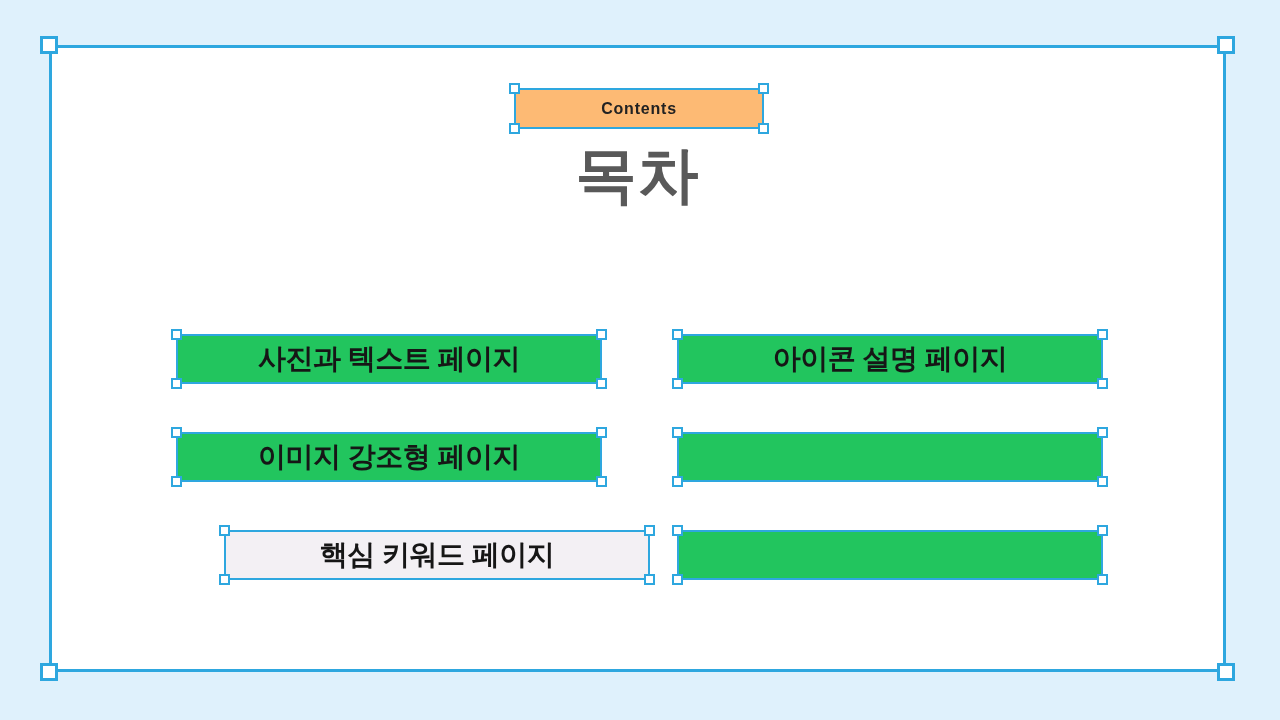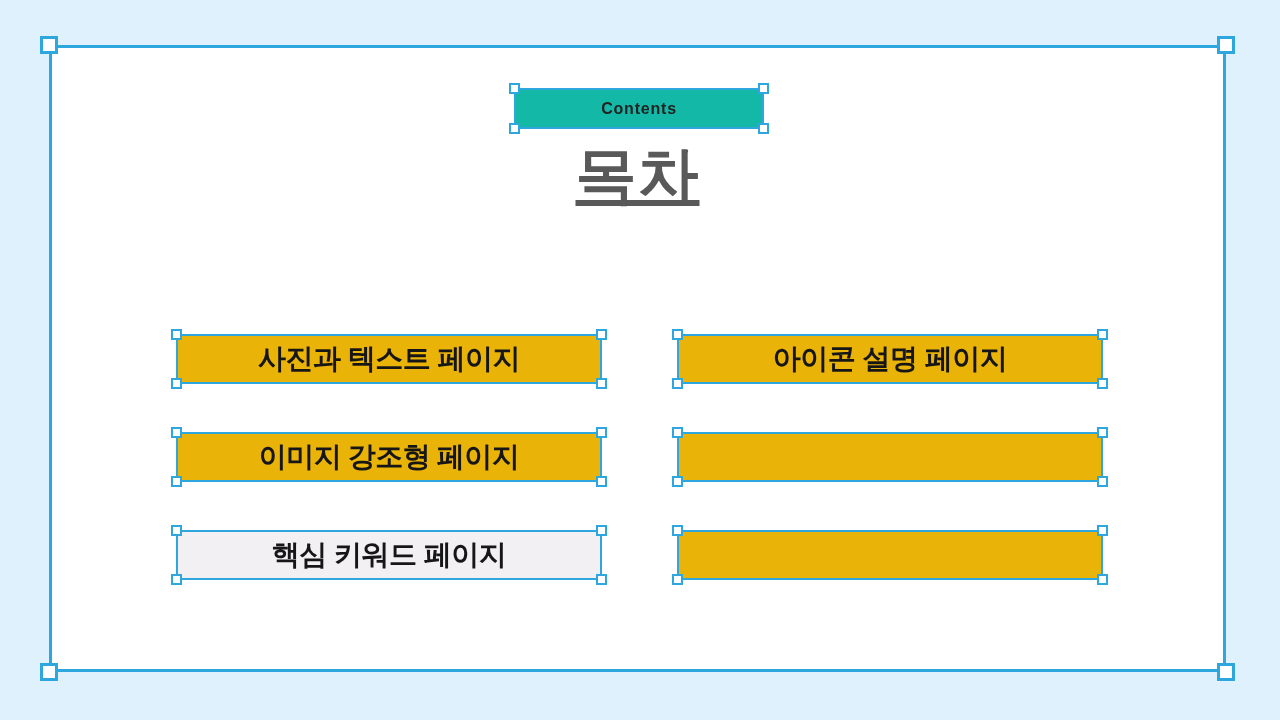--- a/index.html
+++ b/index.html
@@ -46,21 +46,21 @@
   .handle.sm.bl { left: -7px; bottom: -7px; }
   .handle.sm.br { right: -7px; bottom: -7px; }
 
   
   .tag-box {
     position: absolute;
     left: 462px; top: 40px;
     width: 250px; height: 41px;
     box-sizing: border-box;
     border: 2px solid #2ea7df;
-    background: #14b8a6;
+    background: #fdba74;
     display: flex; align-items: center; justify-content: center;
   }
   .tag-label {
     font-size: 16px;
     font-weight: bold;
     letter-spacing: 0.8px;
     color: #222222;
   }
 
   
@@ -68,45 +68,44 @@
     position: absolute;
     left: 0; top: 94px;
     width: 100%;
     margin: 0;
     text-align: center;
     font-size: 61px;
     line-height: 1.1;
     font-weight: bold;
     color: #595959;
     letter-spacing: 1px;
-    text-decoration: underline;
   }
 
   
   .toc-box {
     position: absolute;
     width: 426px; height: 50px;
     box-sizing: border-box;
     border: 2px solid #2ea7df;
-    background: #eab308;
+    background: #22c55e;
     display: flex; align-items: center; justify-content: center;
   }
   .toc-box .toc-label {
     font-size: 28px;
     font-weight: bold;
     color: #161616;
     letter-spacing: -0.5px;
     white-space: nowrap;
   }
   .c0 { left: 124px; }
   .c1 { left: 625px; }
   .r0 { top: 286px; }
-  .r1 { top: 384px; font-family: Liberation Serif, serif; }
+  .r1 { top: 384px; }
   .r2 { top: 482px; }
-  .toc-box.tint { background: #f3f0f4; }
+  .toc-box.tint { background: #f3f0f4; margin-left: 48px; }
 </style>
 </head>
 <body>
 
 <div class="canvas">
 
   <div class="slide-selection">
     <div class="handle lg tl"></div>
     <div class="handle lg tr"></div>
     <div class="handle lg bl"></div>

